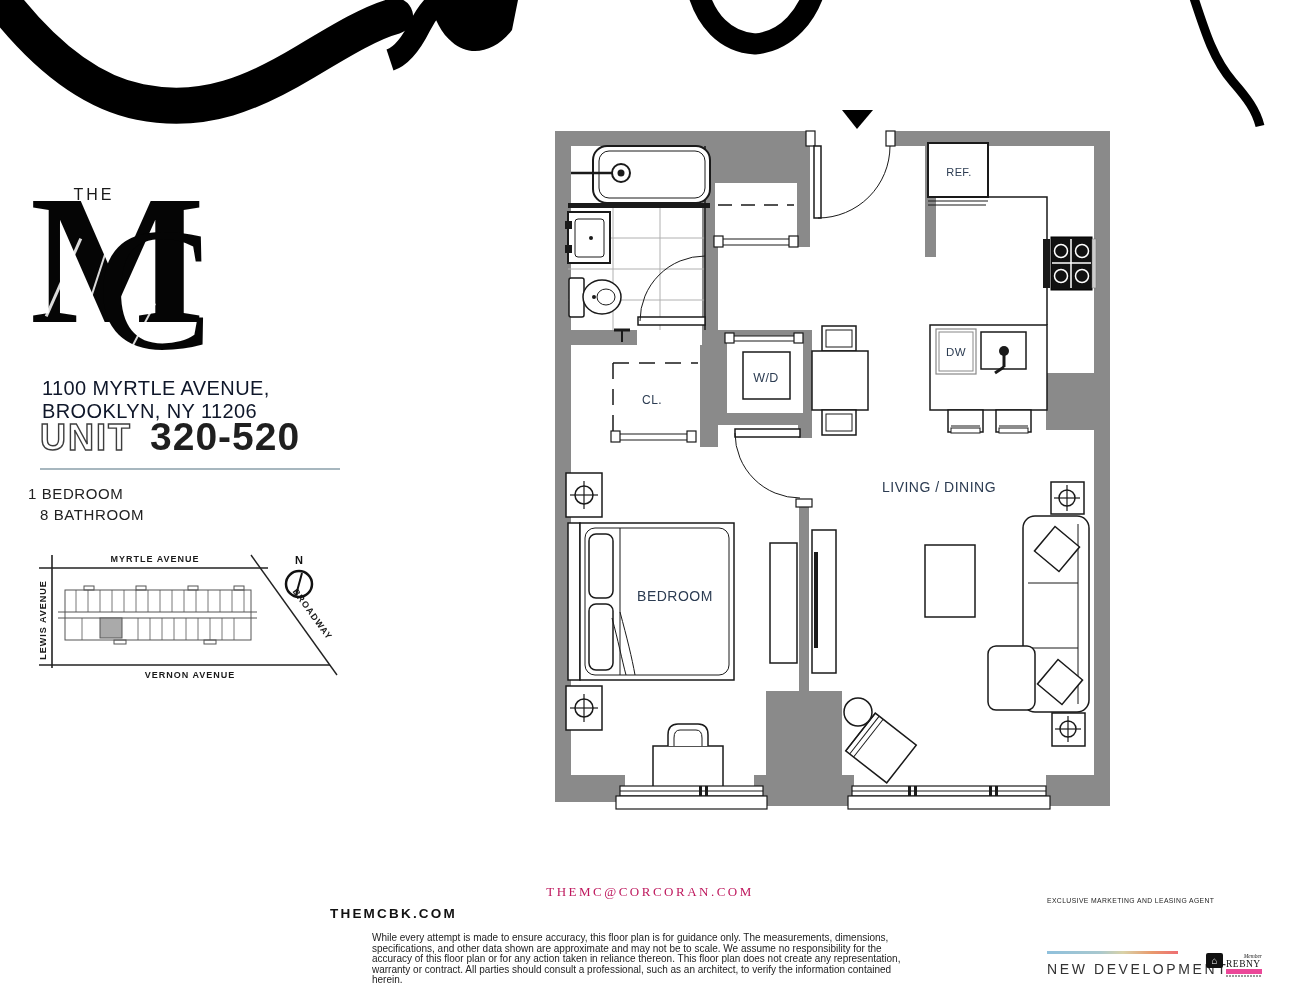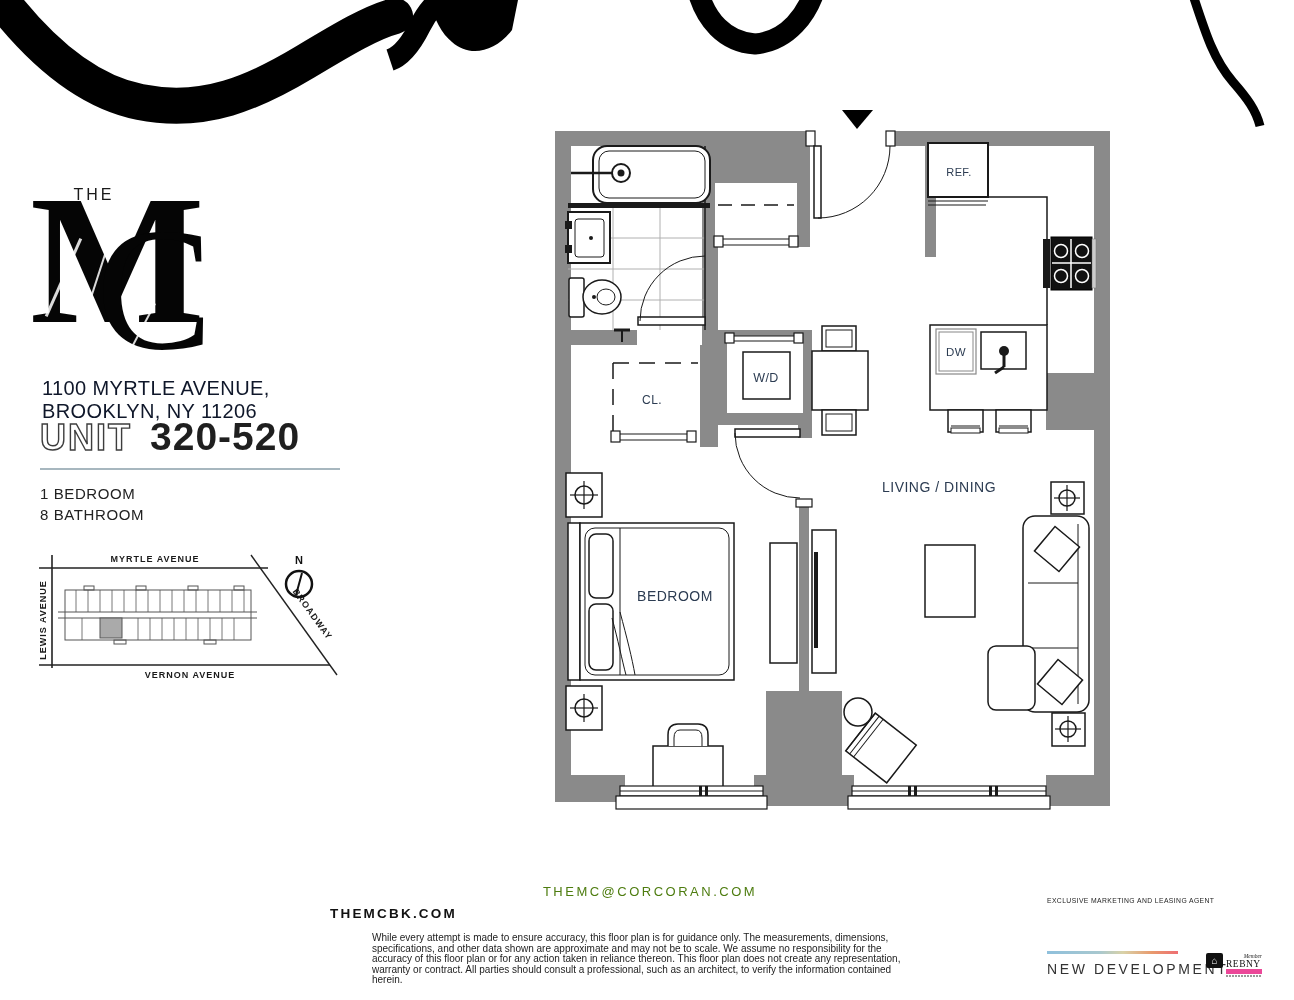--- a/index.html
+++ b/index.html
@@ -10,21 +10,21 @@
   
   .the{font-size:16px;letter-spacing:3px;color:#1a1a1a;}
   .logo-m{font-family:"Liberation Serif",serif;font-weight:700;font-size:185px;line-height:185px;color:#050505;}
   .logo-c{font-family:"Liberation Serif",serif;font-weight:400;font-size:175px;line-height:175px;color:#050505;}
   .vein{background:#fff;opacity:.85;}
   .address{font-size:20px;letter-spacing:.4px;color:#0f172a;}
   .divider{height:2px;background:#a7b7bf;}
   .specs{font-size:15px;line-height:21.5px;letter-spacing:.6px;color:#222;}
 
   
-  .email{font-size:13px;letter-spacing:2.5px;color:#4d7c0f;text-align:center;}
+  .email{font-size:13px;letter-spacing:2.5px;color:#be185d;text-align:center;font-family:Liberation Serif, serif;}
   .website{font-size:13.5px;font-weight:700;letter-spacing:2.2px;color:#111;text-align:left;margin-top:4px;}
   .disclaimer{font-size:10px;line-height:10.6px;color:#222;}
   .agent-tagline{font-size:6.8px;letter-spacing:.4px;color:#222;white-space:nowrap;}
   .corcoran{font-family:"Liberation Serif",serif;font-style:italic;font-size:42px;line-height:42px;color:#1e1e1e;}
   .grad-bar{height:3px;background:linear-gradient(90deg,#8fc0dc 0%,#a8c8cf 40%,#d9d2a8 58%,#e89a6d 80%,#ee6e72 100%);}
   .newdev{font-size:14px;letter-spacing:2.6px;color:#333;white-space:nowrap;}
   .rebny{display:flex;align-items:flex-start;gap:3px;}
   .rebny-house{width:17px;height:15px;background:#111;border-radius:2px;color:#fff;font-size:10px;
                line-height:15px;text-align:center;}
   .rebny-member{font-family:"Liberation Serif",serif;font-style:italic;font-size:5.5px;color:#222;text-align:right;}
@@ -62,21 +62,21 @@
   <div class="abs vein" style="left:140px;top:300px;width:2px;height:60px;transform:rotate(28deg)"></div>
 
   <div class="abs address" style="left:42px;top:377px;width:320px">1100 MYRTLE AVENUE, BROOKLYN, NY 11206</div>
 
   <svg class="abs" style="left:38px;top:410px" width="330" height="52" viewBox="0 0 330 52">
     <text x="2" y="40" class="unit-outline">UNIT</text>
     <text x="112" y="40" class="unit-number">320-520</text>
   </svg>
   <div class="abs divider" style="left:40px;top:468px;width:300px"></div>
 
-  <div class="abs specs" style="left:40px;top:483px">1 BEDROOM</div>
+  <div class="abs specs" style="left:28px;top:483px">1 BEDROOM</div>
   <div class="abs specs" style="left:40px;top:504px">8 BATHROOM</div>
 
   <svg class="abs" style="left:38px;top:548px" width="310" height="140" viewBox="0 0 310 140">
     <line x1="1" y1="20" x2="230" y2="20" stroke="#222" stroke-width="1.6"></line>
     <line x1="14" y1="7" x2="14" y2="120" stroke="#222" stroke-width="1.6"></line>
     <line x1="1" y1="117" x2="292" y2="117" stroke="#222" stroke-width="1.6"></line>
     <line x1="213" y1="7" x2="299" y2="127" stroke="#222" stroke-width="1.4"></line>
     <text x="117" y="14" class="map-label">MYRTLE AVENUE</text>
     <text x="8" y="72" class="map-label" transform="rotate(-90 8 72)">LEWIS AVENUE</text>
     <text x="152" y="130" class="map-label">VERNON AVENUE</text>

